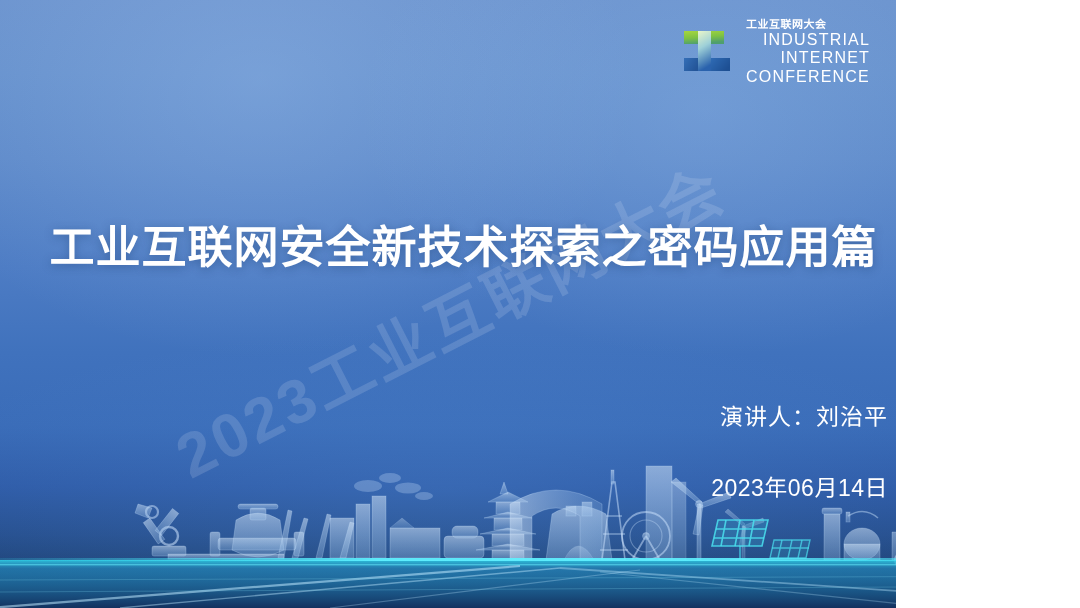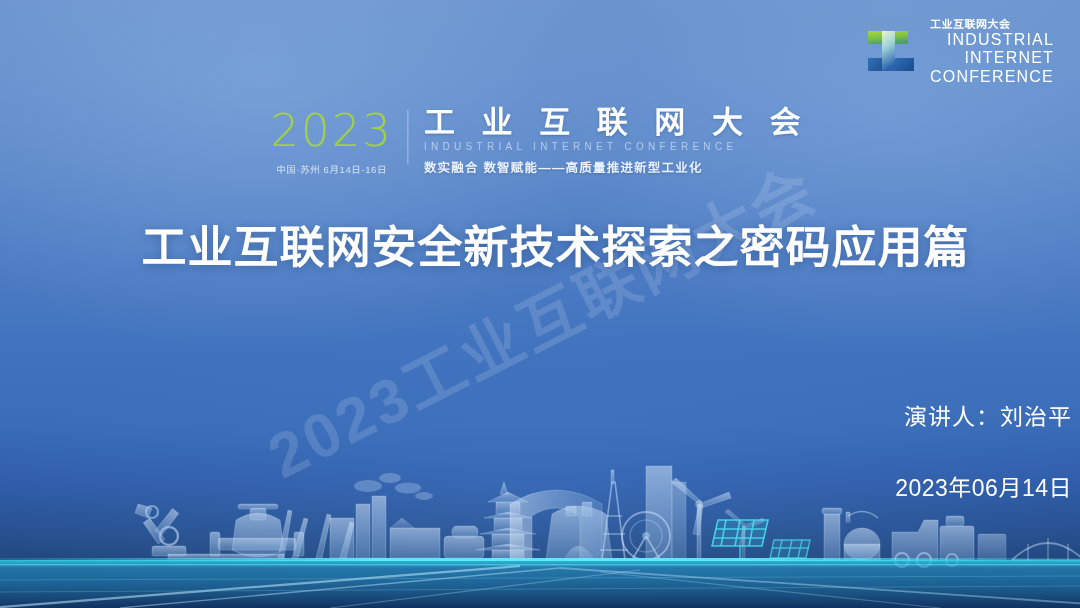--- a/index.html
+++ b/index.html
@@ -7,21 +7,21 @@
     margin: 0;
     padding: 0;
     background: #ffffff;
   }
   body {
     font-family: "Liberation Sans", "DejaVu Sans", sans-serif;
   }
 
   .slide {
     position: relative;
-    width: 1080px;
+    width: 896px;
     height: 608px;
     overflow: hidden;
     background: linear-gradient(to bottom,
         #6a92cd 0%,
         #6590cc 12%,
         #5d89c9 26%,
         #4d7cc4 44%,
         #4072bd 58%,
         #3a6cb8 70%,
         #2f5ca8 80%,
@@ -261,32 +261,20 @@
       </svg>
     </div>
     <div class="wordmark">
       <div class="wm-cn">工业互联网大会</div>
       <div class="wm-en">INDUSTRIAL</div>
       <div class="wm-en">INTERNET</div>
       <div class="wm-en">CONFERENCE</div>
     </div>
   </div>
 
-  <div class="conf-lockup">
-    <div class="conf-left">
-      <div class="conf-year">2023</div>
-      <div class="conf-place">中国·苏州  6月14日-16日</div>
-    </div>
-    <div class="conf-divider"></div>
-    <div class="conf-right">
-      <div class="conf-cn">工 业 互 联 网 大 会</div>
-      <div class="conf-en">INDUSTRIAL  INTERNET  CONFERENCE</div>
-      <div class="conf-slogan">数实融合  数智赋能——高质量推进新型工业化</div>
-    </div>
-  </div>
 
   <div class="watermark">2023工业互联网大会</div>
 
   <div class="main-title">工业互联网安全新技术探索之密码应用篇</div>
 
   <div class="speaker">
     <div class="speaker-name">演讲人：刘治平</div>
     <div class="speaker-date">2023年06月14日</div>
   </div>
 

